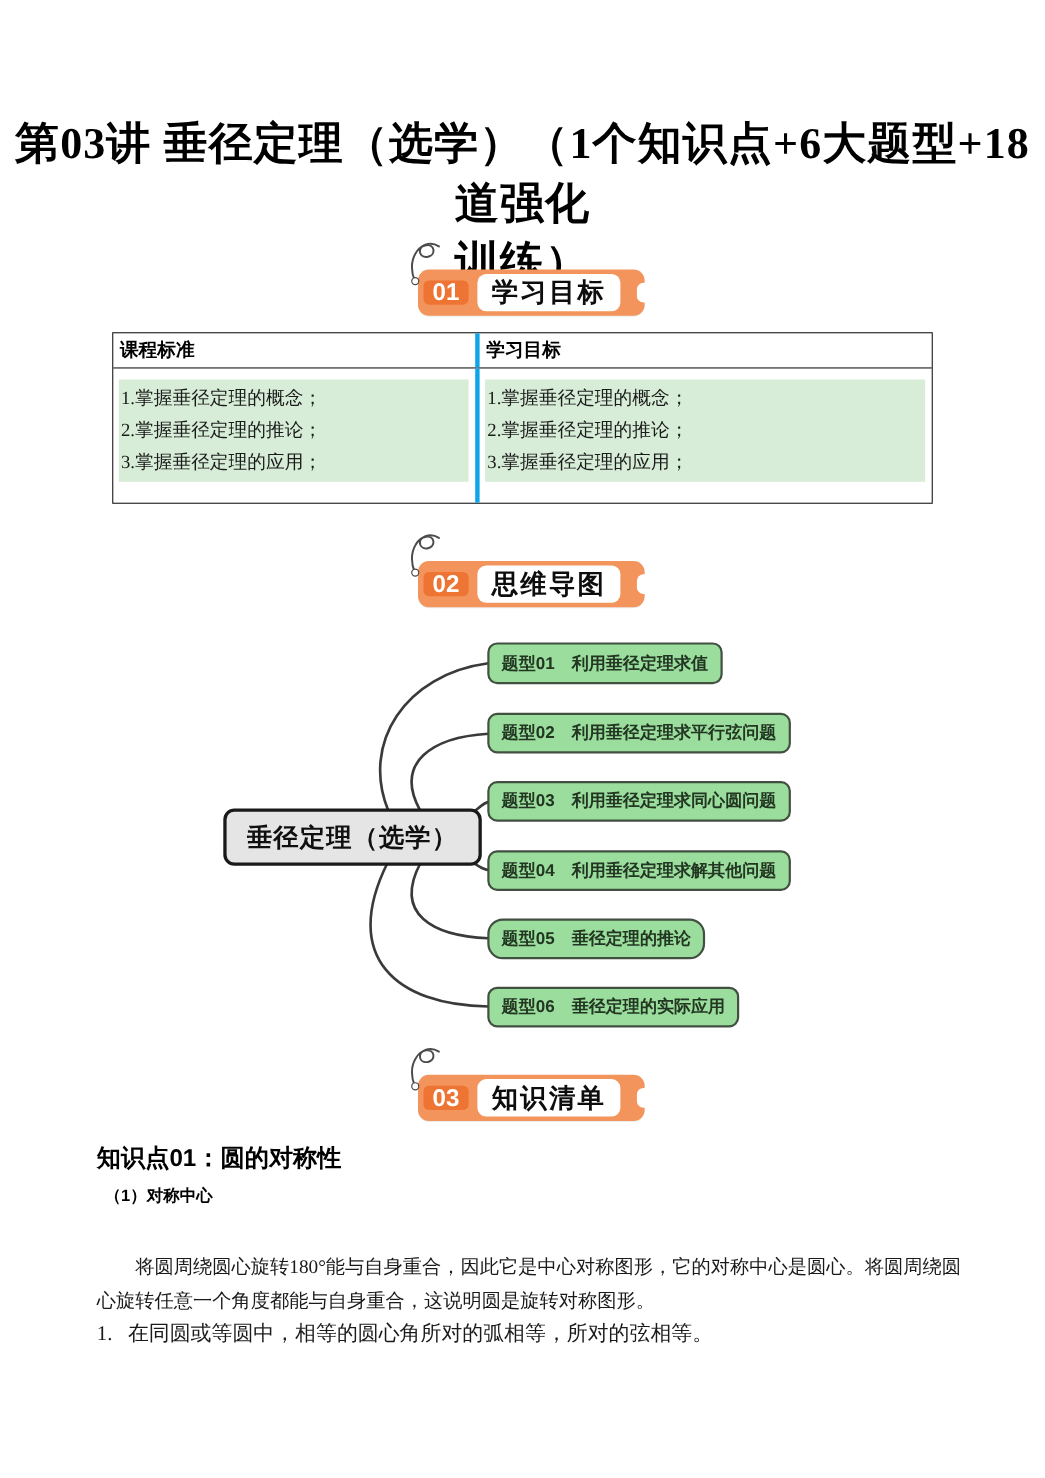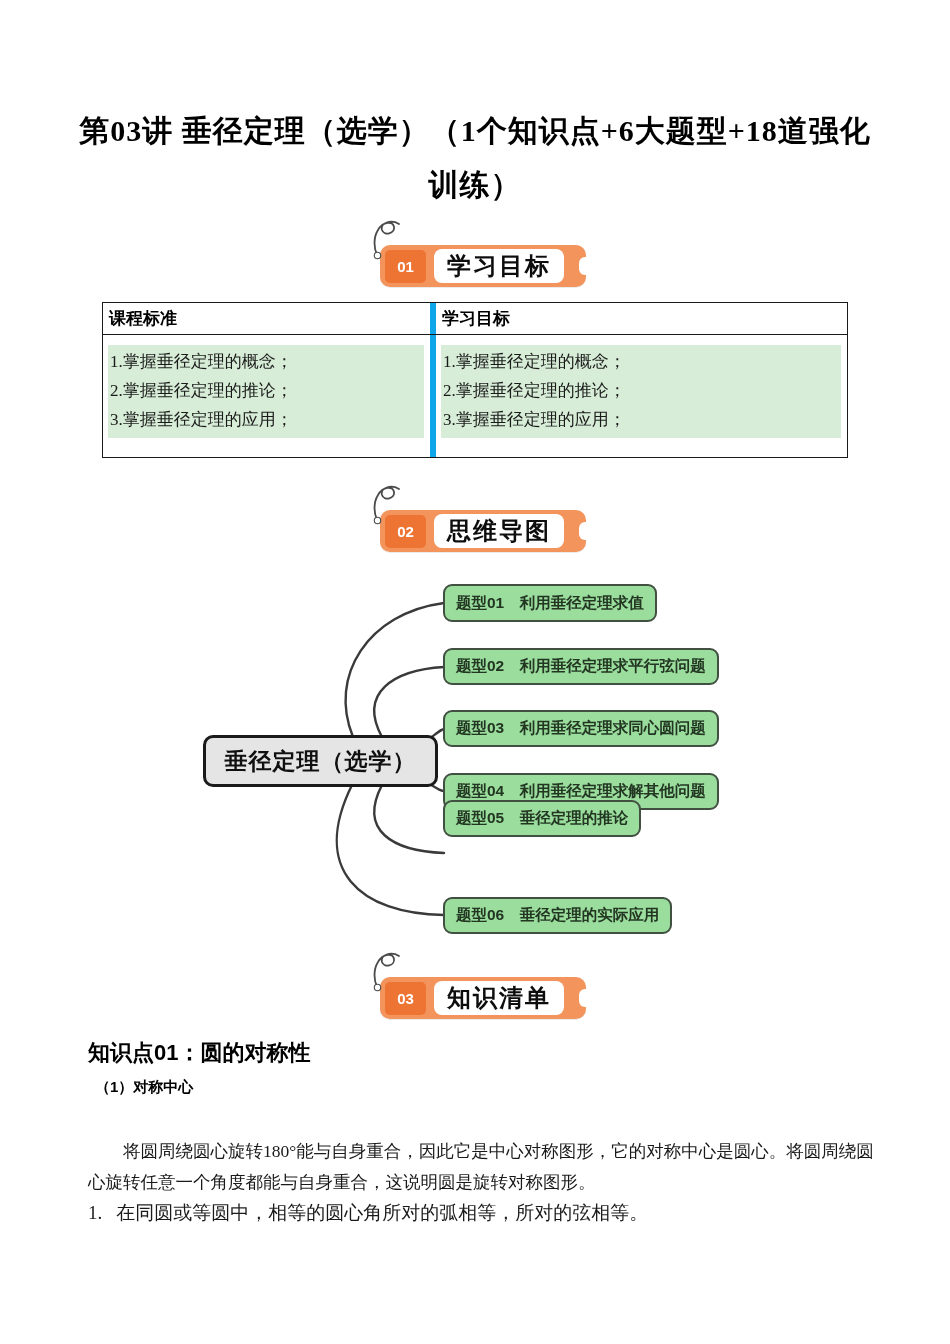--- a/index.html
+++ b/index.html
@@ -6,37 +6,37 @@
   html,body { background:#ffffff; }
   .page {
     position:relative; width:950px; height:1344px; margin:0 auto;
     background:#ffffff; overflow:hidden;
     font-family:"Liberation Serif","DejaVu Serif",serif; color:#111;
   }
 
   
   .doc-title {
     position:absolute; top:104px; left:0; width:950px;
-    text-align:center; font-weight:bold; font-size:30px; line-height:54px;
+    text-align:center; font-weight:bold; font-size:40px; line-height:54px;
     font-family:"Liberation Serif","DejaVu Serif",serif; color:#000;
     letter-spacing:1px;
   }
 
   
   .badge { position:absolute; left:483px; transform:translateX(-50%); z-index:5; }
   .badge-body {
     position:relative; display:flex; align-items:center; gap:8px;
     background:#F2945B; border-radius:10px; padding:4px 22px 4px 5px;
     height:42px; box-shadow:0 1px 0 rgba(0,0,0,.08);
   }
   .badge-num {
     display:flex; align-items:center; justify-content:center;
-    width:41px; height:33px; background:#EE7434; border-radius:5px;
+    width:41px; height:22px; background:#EE7434; border-radius:5px;
     color:#ffffff; font-family:"Liberation Sans","DejaVu Sans",sans-serif;
-    font-weight:bold; font-size:15px;
+    font-weight:bold; font-size:22px;
   }
   .badge-label {
     display:flex; align-items:center; background:#ffffff; border-radius:8px;
     height:34px; padding:0 13px;
     font-family:"Liberation Sans","DejaVu Sans",sans-serif;
     font-weight:bold; font-size:24px; color:#0d0d0d; letter-spacing:2px;
   }
   .badge-notch {
     position:absolute; right:-2px; top:50%; transform:translateY(-50%);
     width:9px; height:18px; background:#ffffff; border-radius:6px 0 0 6px;
@@ -44,21 +44,21 @@
   .pin { position:absolute; left:-12px; top:-28px; width:40px; height:44px; z-index:6; }
 
   
   .obj-table {
     position:absolute; left:102px; top:302px; width:746px;
     border:1.5px solid #1a1a1a; background:#fff;
   }
   .t-row { display:flex; }
   .t-head { border-bottom:1px solid #1a1a1a; }
   .t-cell { padding:5px 6px; }
-  .t-cell.c-left { width:333px; border-right:6px solid #0ea5e9; }
+  .t-cell.c-left { width:333px; border-right:4px solid #0ea5e9; }
   .t-cell.c-right { flex:1; }
   .t-head .t-cell {
     font-family:"Liberation Sans","DejaVu Sans",sans-serif;
     font-weight:bold; font-size:17px; line-height:21px; color:#000;
   }
   .t-body .t-cell { padding:10px 6px 19px 5px; }
   .hl-block {
     background:#D7EDD7; padding:2px 8px 4px 2px;
     font-size:17px; line-height:29px; color:#1a1a1a;
   }
@@ -76,21 +76,21 @@
     position:absolute; left:443px; height:37px; z-index:3;
     background:#9ADD9D; border:2px solid #415041; border-radius:9px;
     display:inline-flex; align-items:center; padding:0 11px;
     font-family:"Liberation Sans","DejaVu Sans",sans-serif;
     font-weight:bold; font-size:15.5px; color:#223622; white-space:nowrap;
   }
   .mm-n1 { top:584px; height:38px; }
   .mm-n2 { top:648px; }
   .mm-n3 { top:710px; }
   .mm-n4 { top:773px; }
-  .mm-n5 { top:800px; }
+  .mm-n5 { top:835px;border-radius:14px; }
   .mm-n6 { top:897px; }
 
   
   .k-heading {
     position:absolute; left:88px; top:1038px;
     font-family:"Liberation Sans","DejaVu Sans",sans-serif;
     font-weight:bold; font-size:22px; color:#000;
   }
   .k-sub {
     position:absolute; left:95px; top:1078px;

